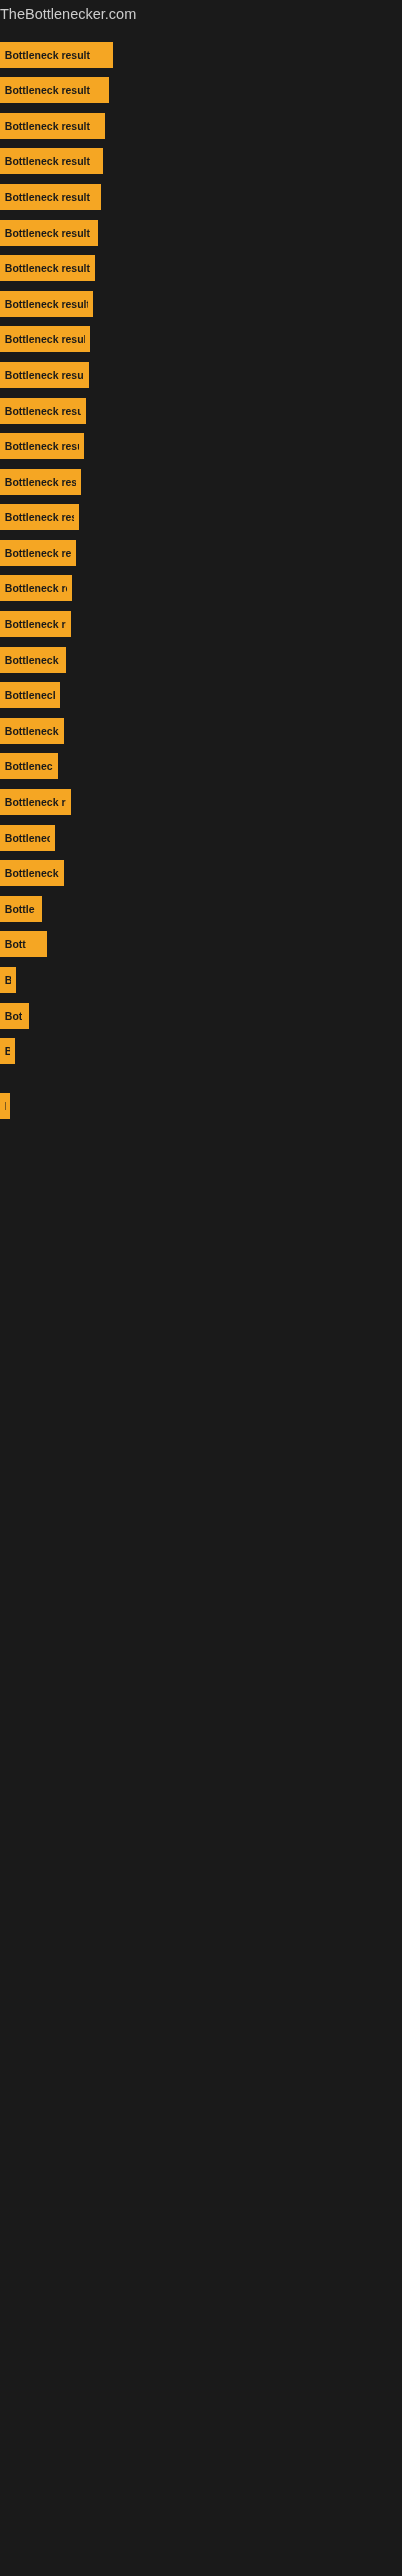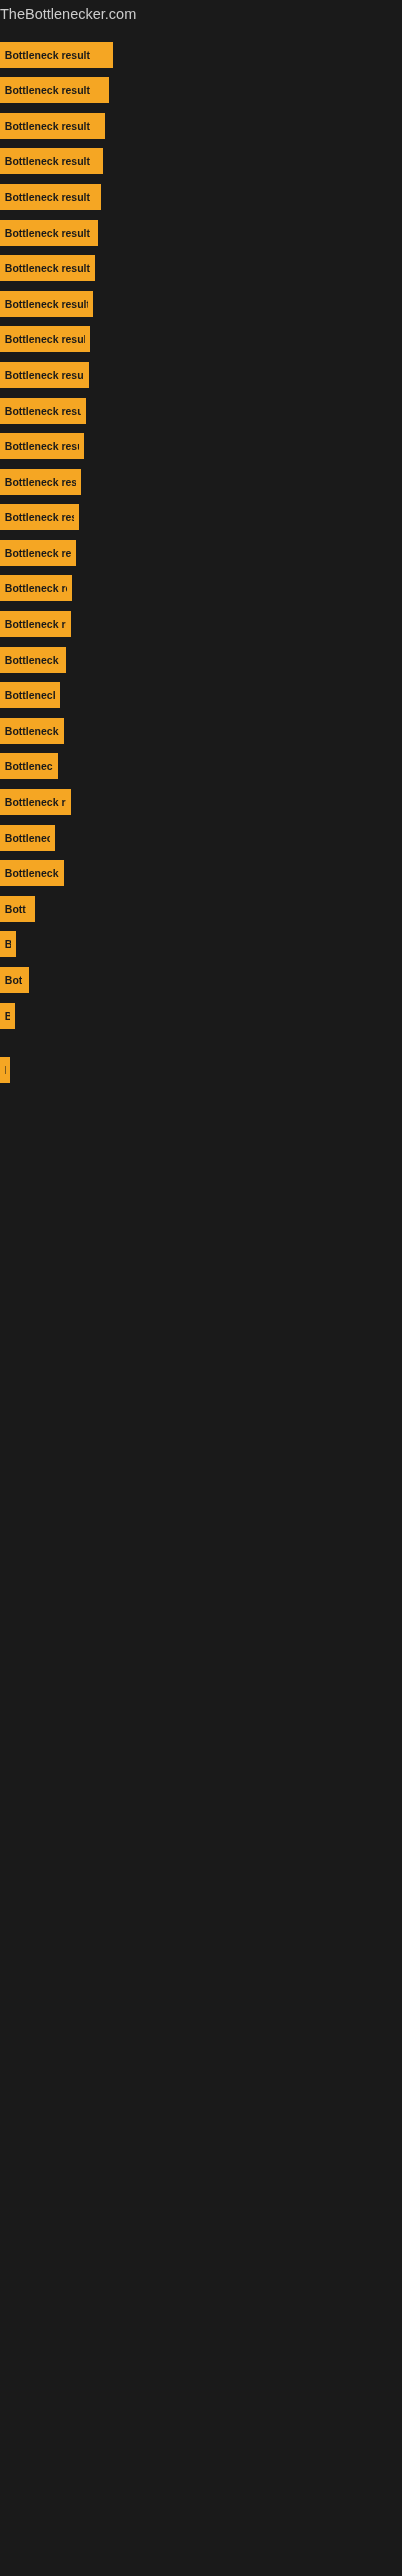--- a/index.html
+++ b/index.html
@@ -171,21 +171,26 @@
       <div class="bar" style="width: 55px;">
         <span class="bar-label">Bottlenec</span>
       </div>
     </div>
     <div class="bar-row">
       <div class="bar" style="width: 64px;">
         <span class="bar-label">Bottleneck re</span>
       </div>
     </div>
     <div class="bar-row">
-      <div class="bar" style="width: 35px;">
+      <div class="bar" style="width: 42px;">
+        <span class="bar-label">Bottle</span>
+      </div>
+    </div>
+    <div class="bar-row">
+      <div class="bar" style="width: 47px;">
         <span class="bar-label">Bott</span>
       </div>
     </div>
     <div class="bar-row">
       <div class="bar" style="width: 16px;">
         <span class="bar-label">B</span>
       </div>
     </div>
     <div class="bar-row">
       <div class="bar" style="width: 29px;">

